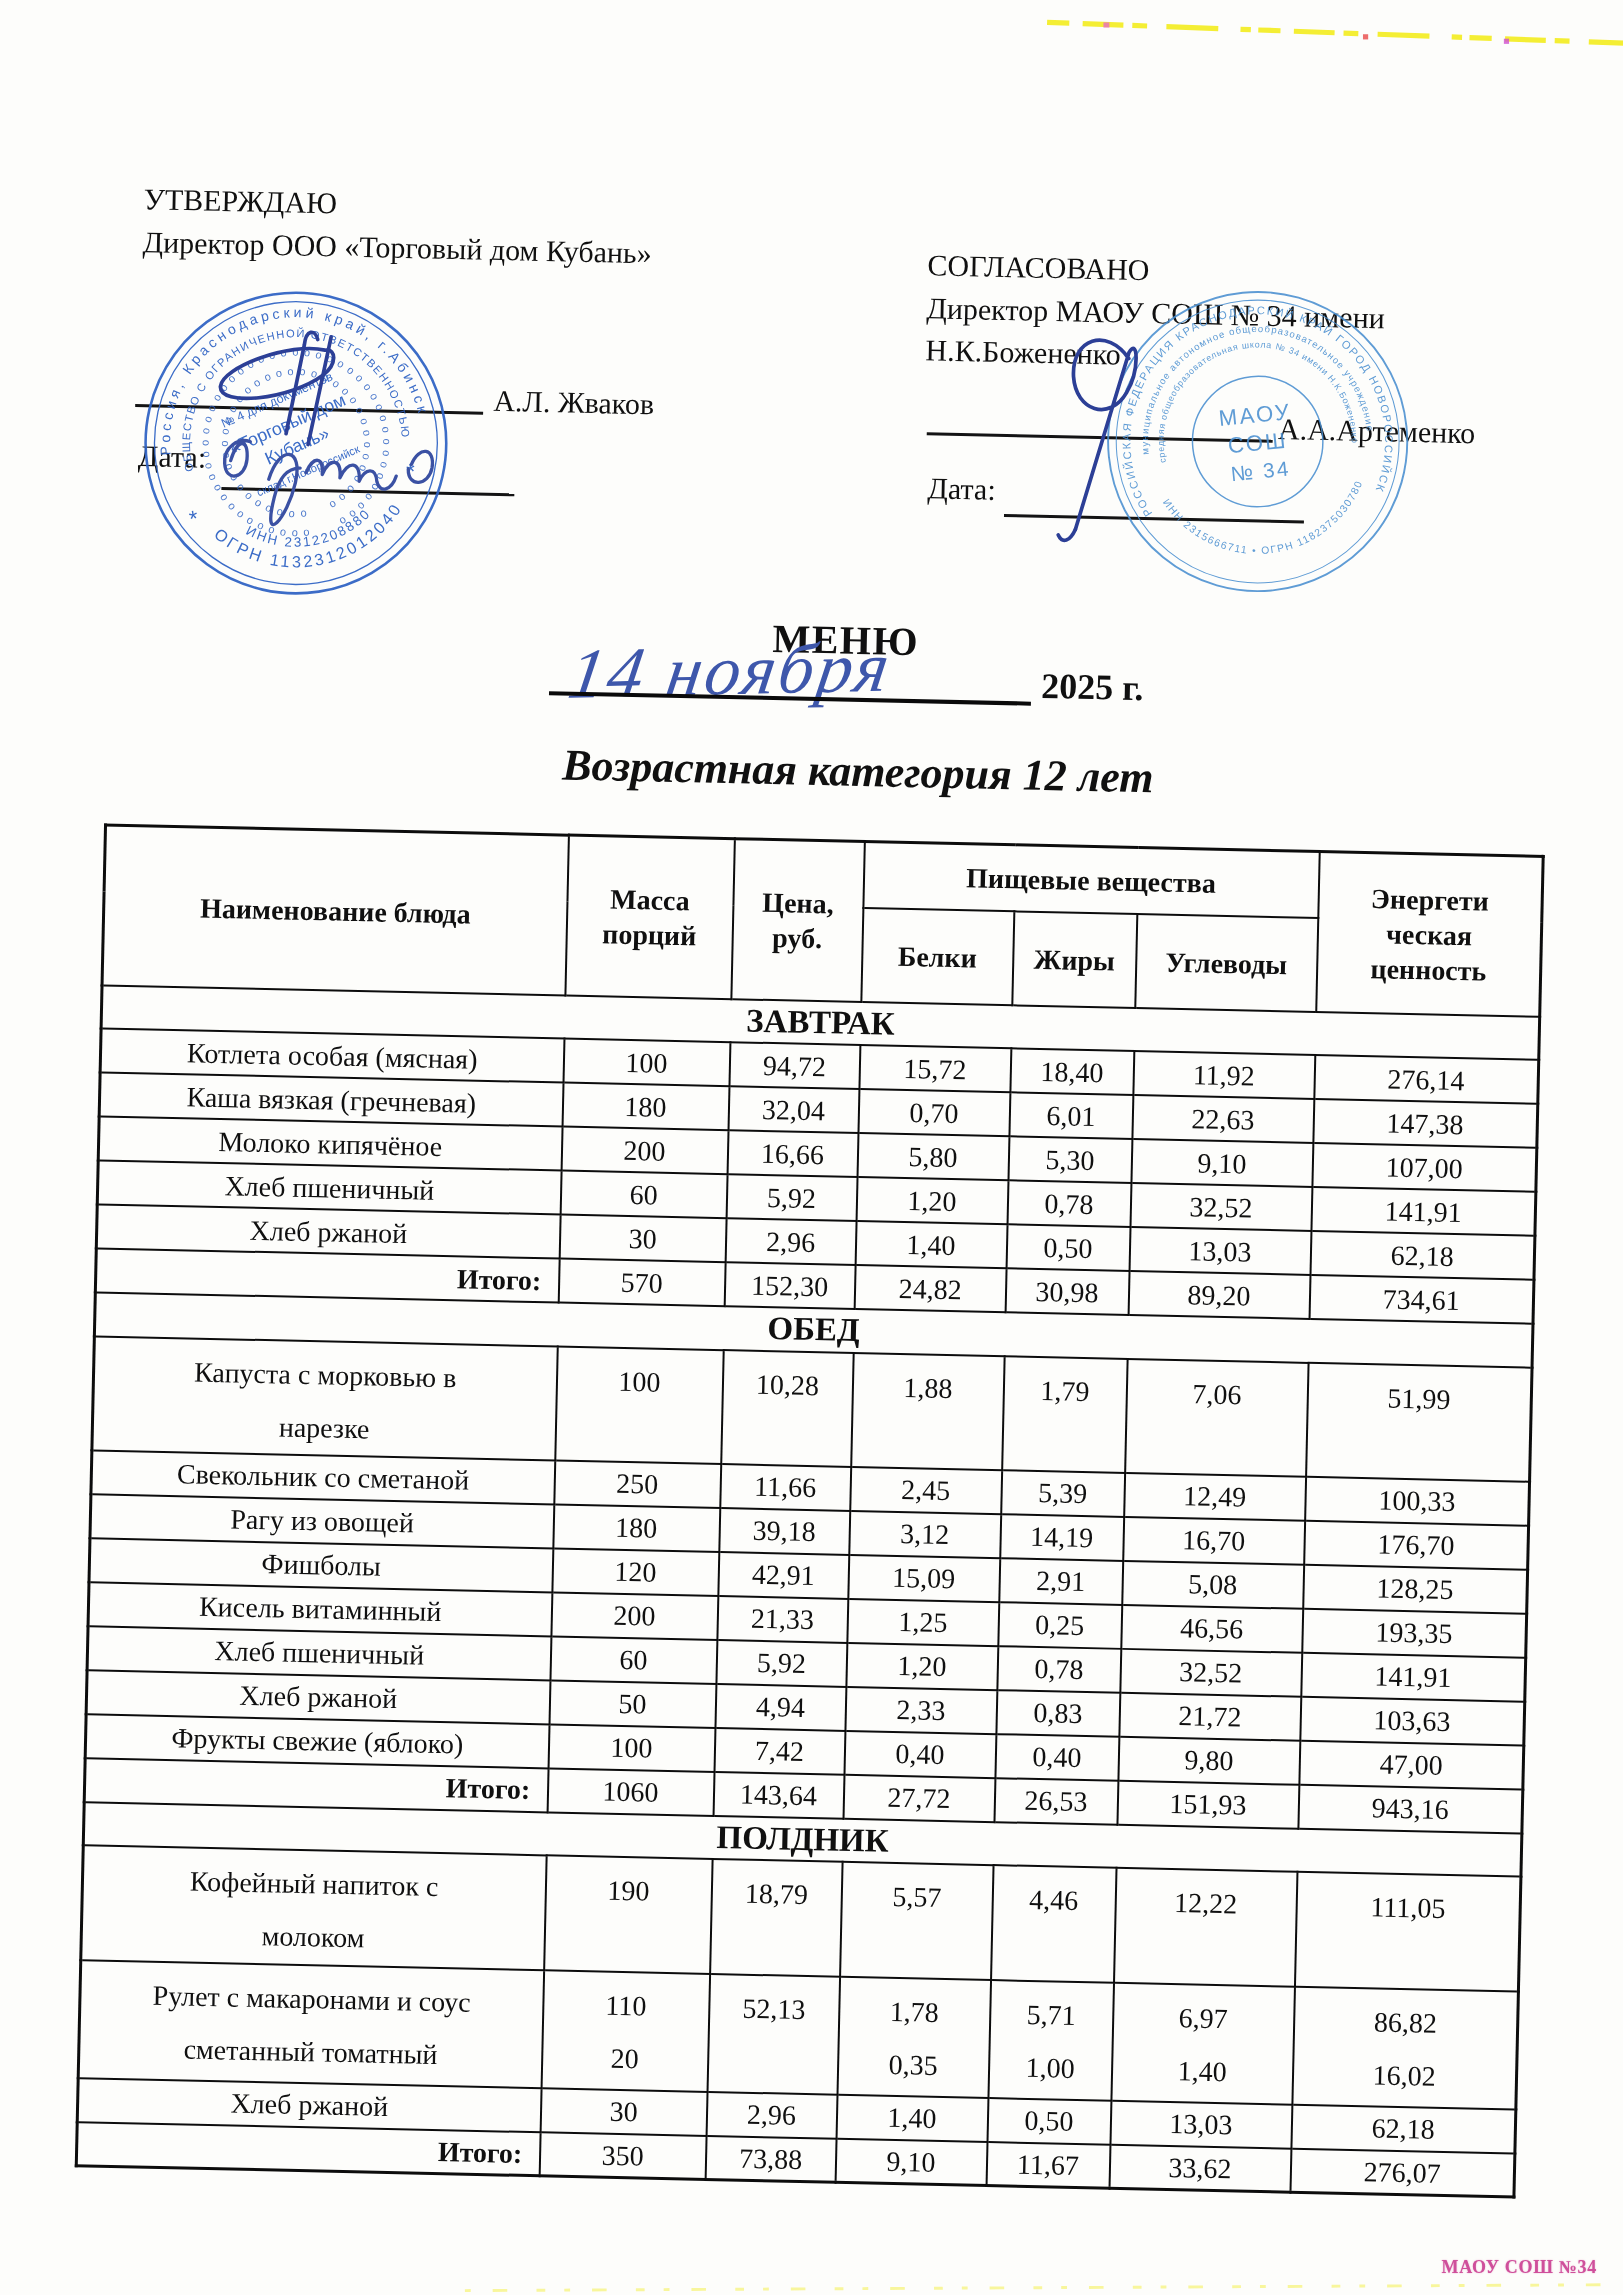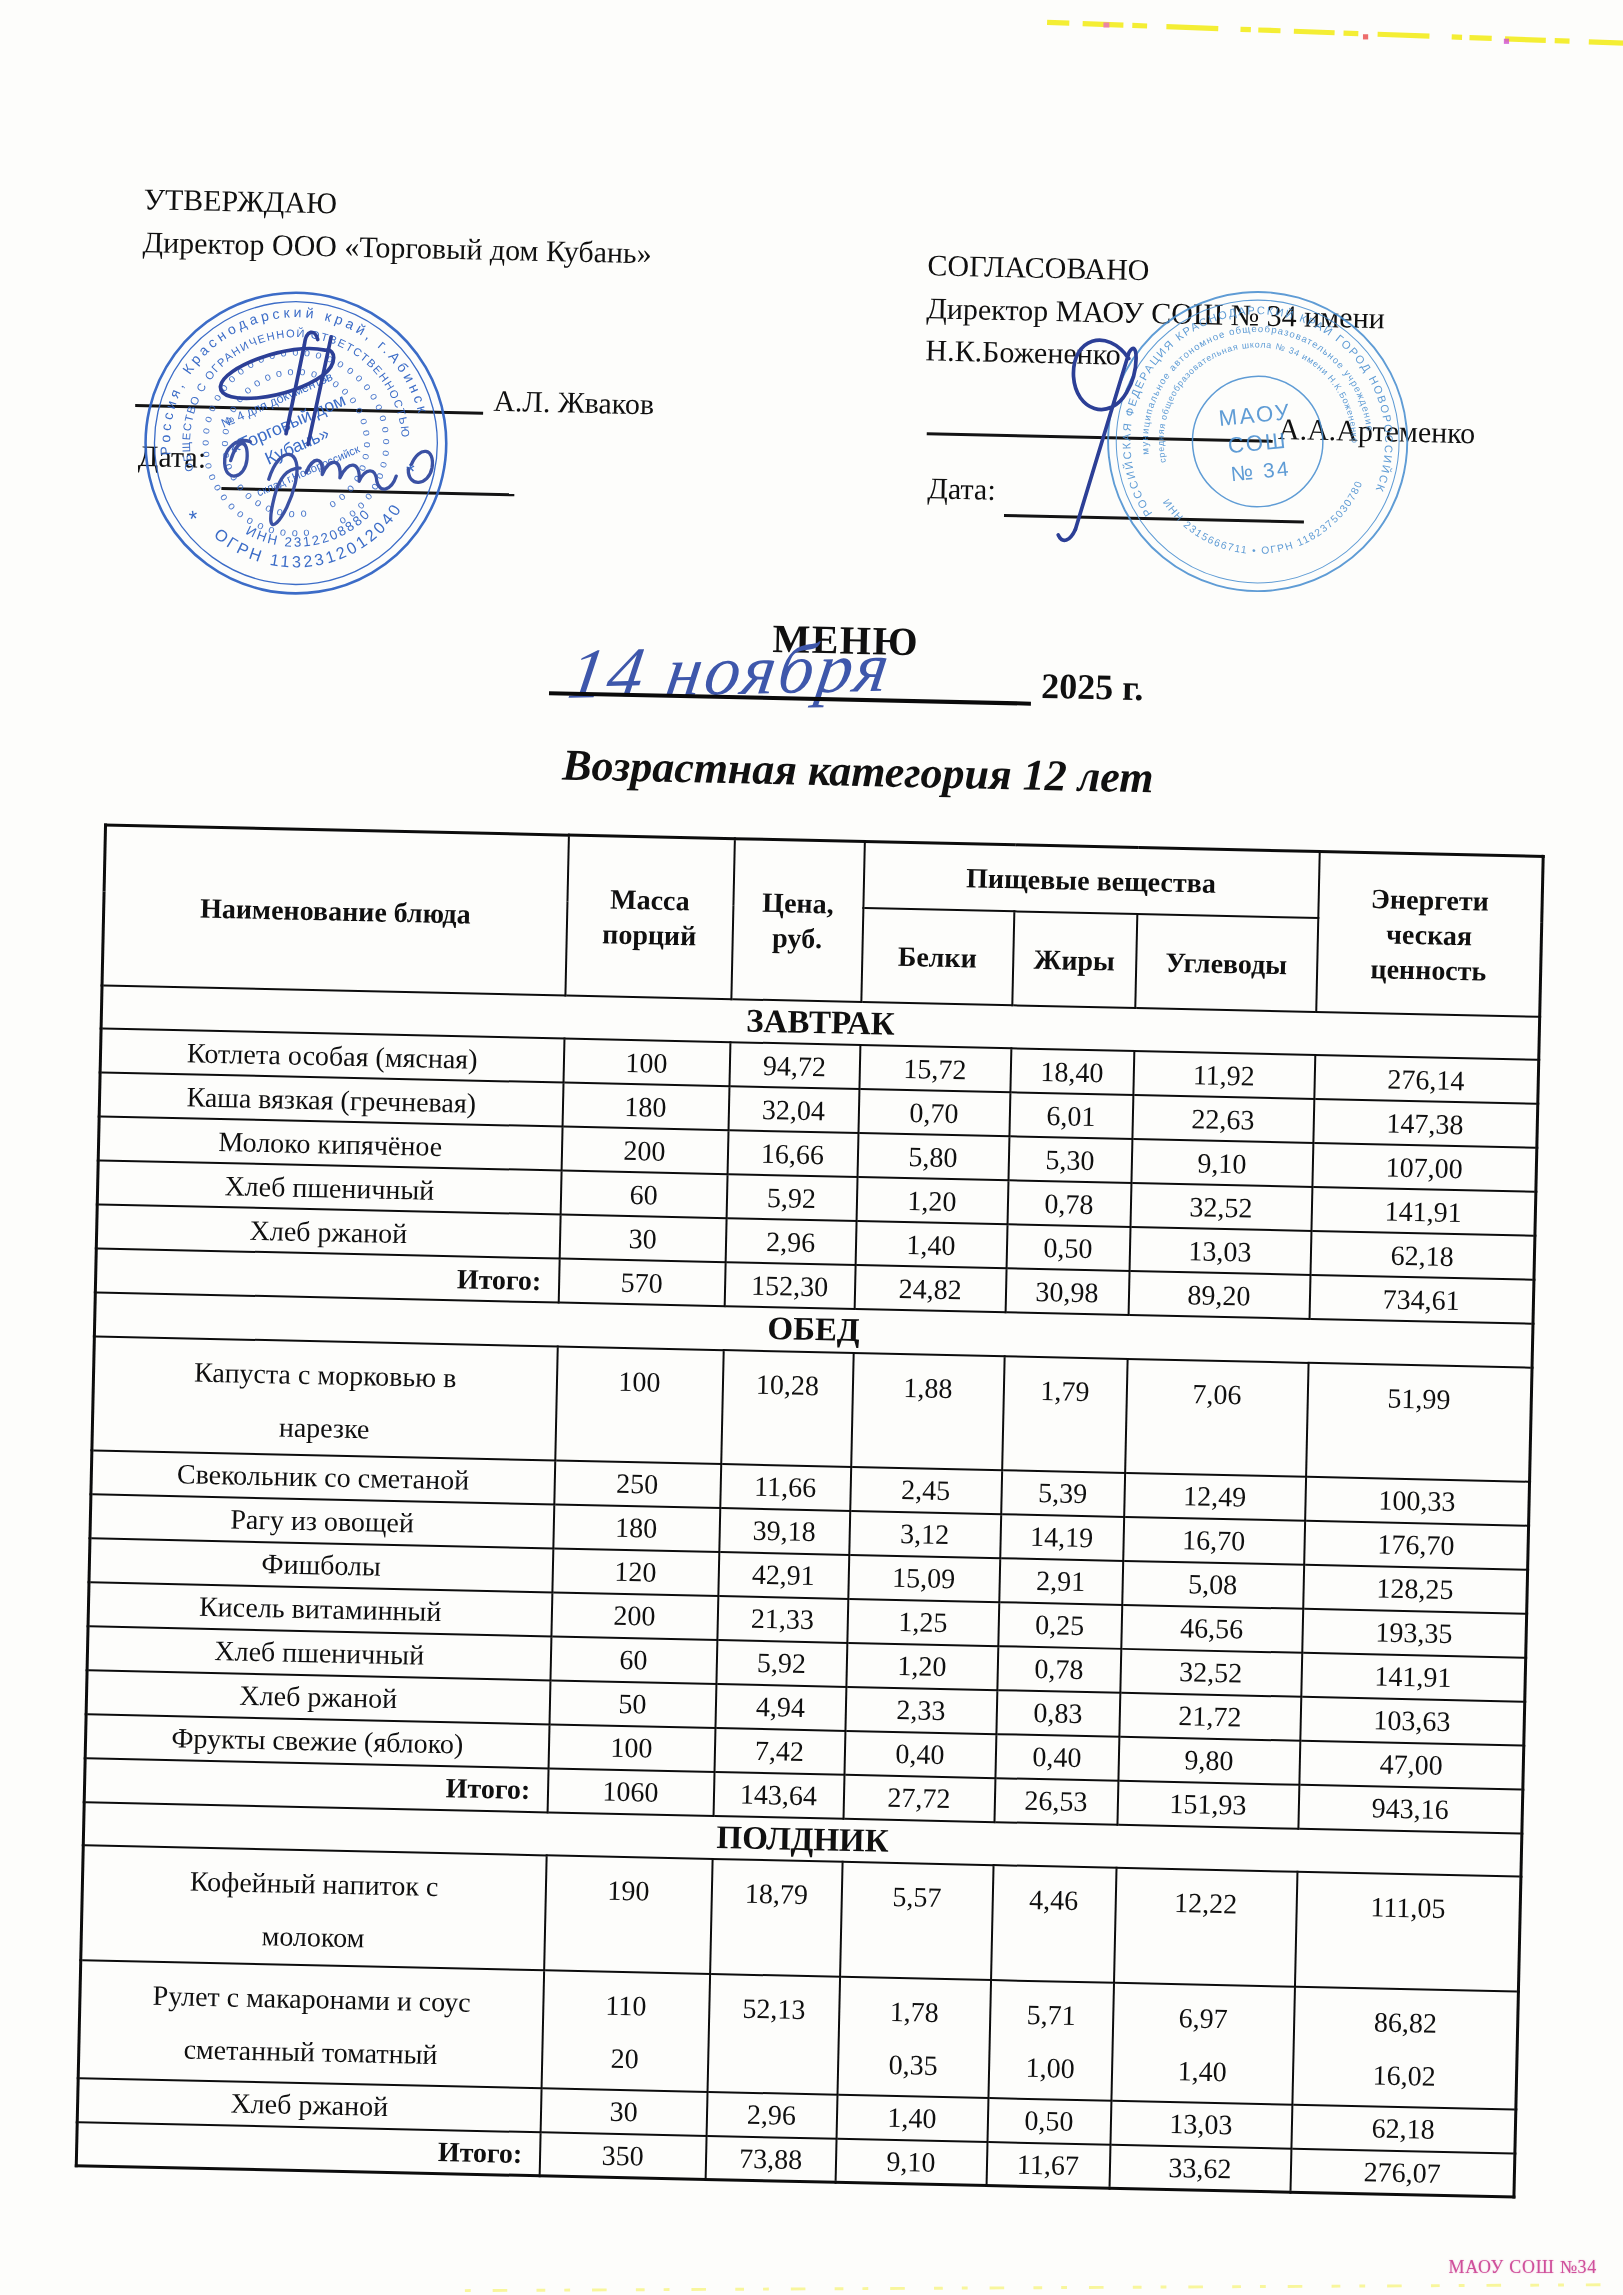--- a/index.html
+++ b/index.html
@@ -38,21 +38,21 @@
   tr.r{height:44px;}
   tr.tall td{height:95px;vertical-align:top;padding-top:6px;line-height:1.9;}
   tr.xtall td{height:110px;vertical-align:top;padding-top:6px;line-height:1.9;}
   tr.total td:first-child{font-weight:bold;text-align:right;padding-right:16.3px;}
 
   .stamp{position:absolute;opacity:.93;}
   .stamp text{font-family:"Liberation Sans","DejaVu Sans",sans-serif;}
   .stamp-left{left:150px;top:281px;transform:rotate(-10deg);}
   .stamp-right{left:1113px;top:260px;transform:rotate(-7deg);opacity:.88;}
   .sigsvg{position:absolute;pointer-events:none;}
-  .watermark{position:absolute;right:27px;top:2257px;font-size:18px;font-weight:normal;
+  .watermark{position:absolute;right:27px;top:2257px;font-size:18px;font-weight:bold;
              color:#cf4f9b;letter-spacing:0.7px;text-shadow:0 0 1.5px rgba(207,79,155,.55);}
   .scan-top{position:absolute;left:0;top:0;width:1624px;height:67px;}
   .scan-bottom{position:absolute;left:0;top:2276px;width:1624px;height:19px;}
 </style>
 </head>
 <body>
 
 <div class="rot">
 
   <div class="abs blk" style="left:148px;top:175px;"><span>УТВЕРЖДАЮ</span>

